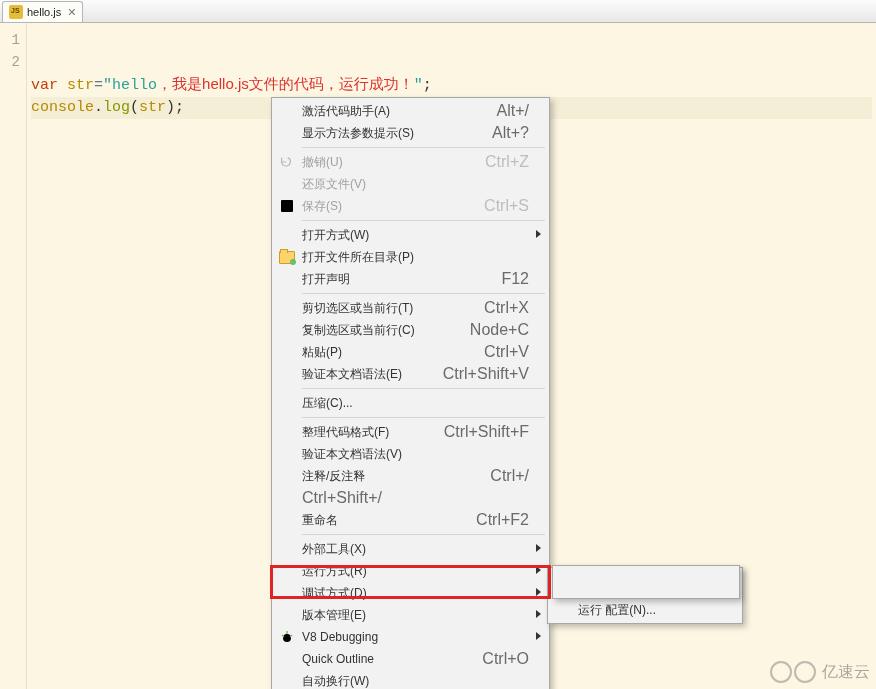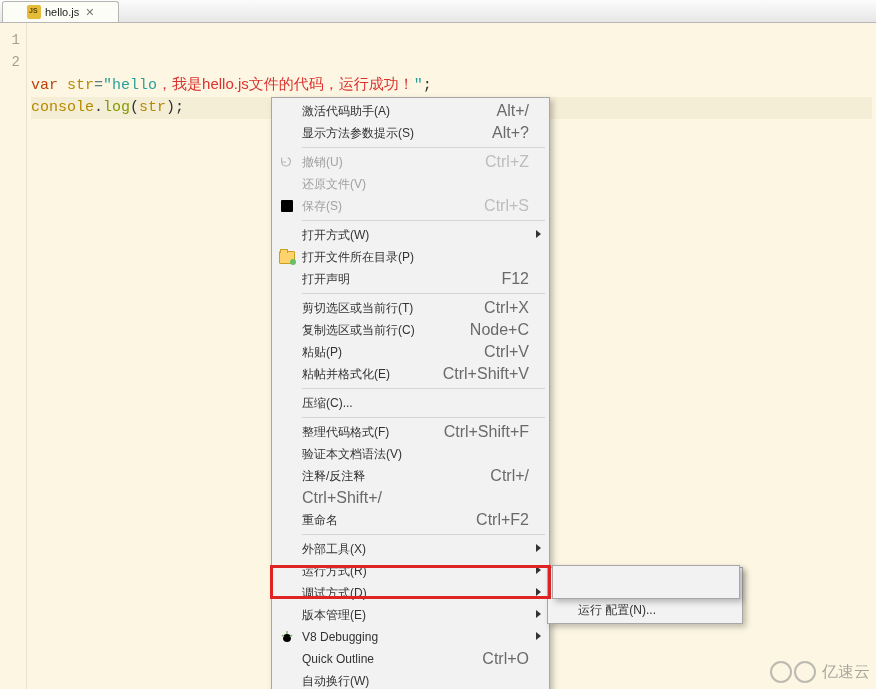--- a/index.html
+++ b/index.html
@@ -22,21 +22,21 @@
     border-bottom: 1px solid #b6b6b6;
     display: flex;
     align-items: flex-end;
     padding-left: 2px;
   }
   .tab {
     display: flex;
     align-items: center;
     gap: 4px;
     height: 20px;
-    padding: 0 24px;
+    padding: 0 6px;
     background: #fdfdf8;
     border: 1px solid #b6b6b6;
     border-bottom: none;
     border-radius: 3px 3px 0 0;
     font-size: 11px;
     color: #222;
   }
   .tab-icon {
     width: 14px; height: 14px;
     background: #e6bb3a;
@@ -308,21 +308,21 @@
   </div>
   <div class="menu-item">
     <span class="label">复制选区或当前行(C)</span>
     <span class="shortcut">Node+C</span>
   </div>
   <div class="menu-item">
     <span class="label">粘贴(P)</span>
     <span class="shortcut">Ctrl+V</span>
   </div>
   <div class="menu-item">
-    <span class="label">粘帖并格式化(E)</span>
+    <span class="label">验证本文档语法(E)</span>
     <span class="shortcut">Ctrl+Shift+V</span>
   </div>
   <div class="menu-sep"></div>
 
   <div class="menu-item">
     <span class="label">压缩(C)...</span>
   </div>
   <div class="menu-sep"></div>
 
   <div class="menu-item">

